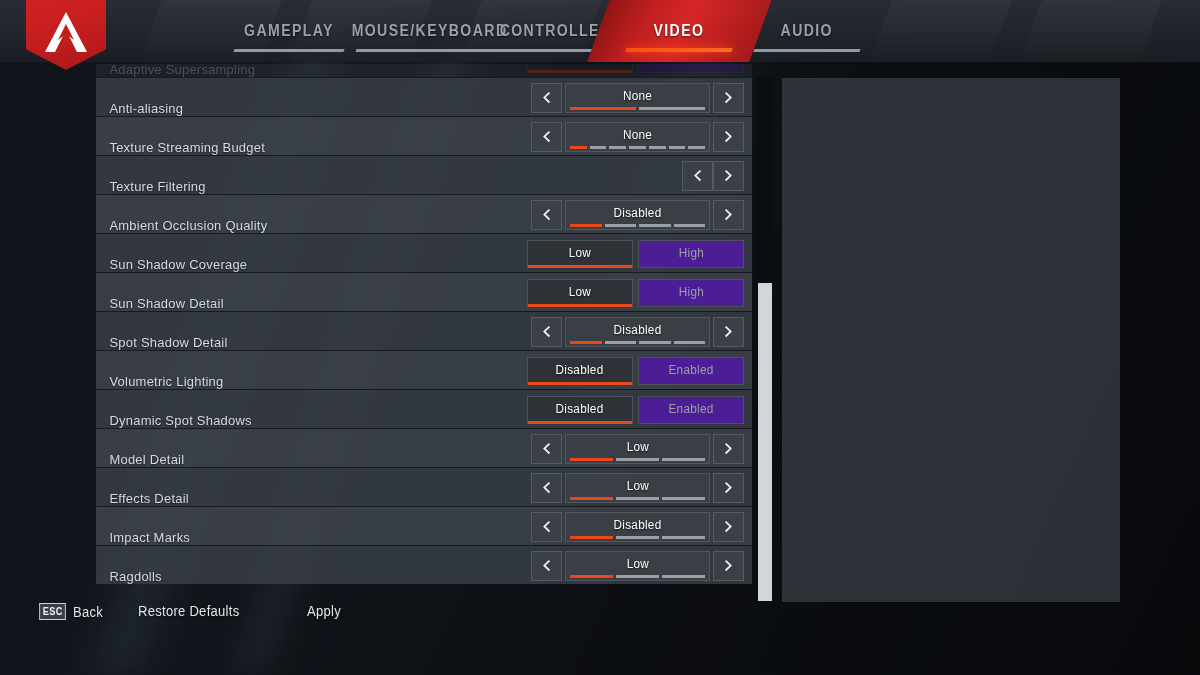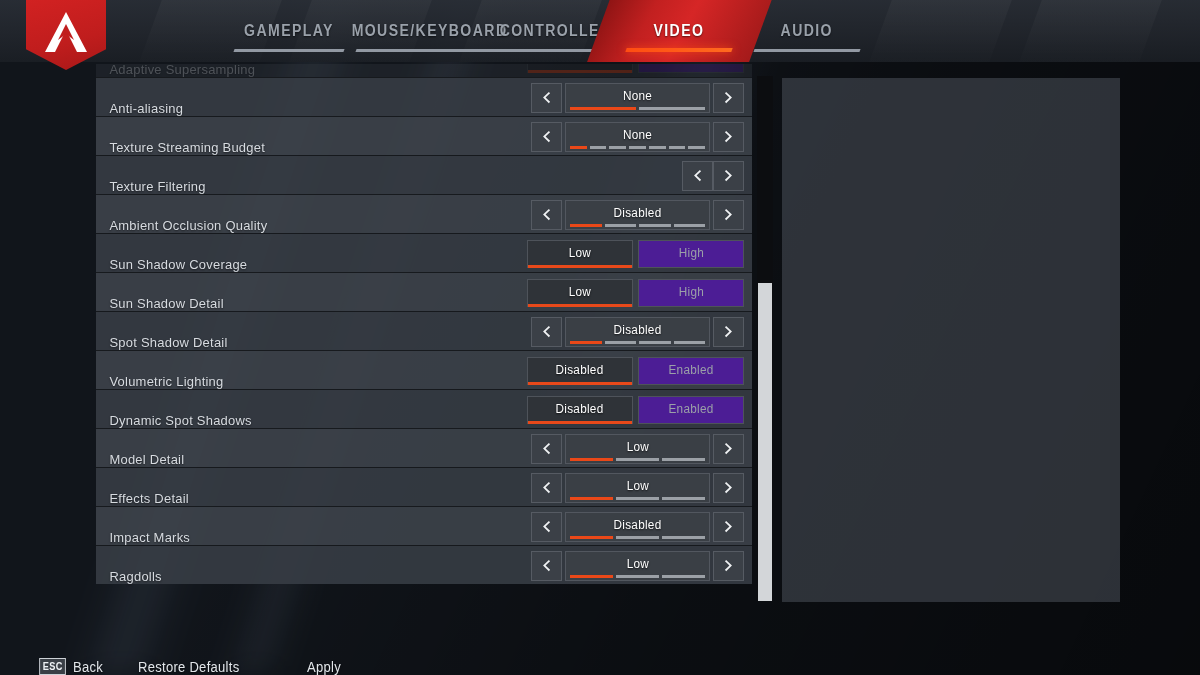--- a/index.html
+++ b/index.html
@@ -189,21 +189,21 @@
   
   #preview-panel{
     position:absolute; left:782px; top:78px; width:338px; height:524px;
     background:rgba(78,84,93,0.52);
     z-index:3;
   }
 
   
   #bottombar{
     position:absolute; left:0; bottom:0; width:1200px; height:72px;
-    display:flex; align-items:flex-end; z-index:6;
+    display:flex; align-items:flex-start; z-index:6;
   }
   #bottombar .bb-item{
     display:flex; align-items:center; cursor:pointer;
     margin-right:32px;
   }
   .esc-key{
     display:inline-flex; align-items:center; justify-content:center;
     min-width:27px; height:17px; padding:0 3px;
     border:1px solid #cdd1d6;
     background:#3a3f46;

